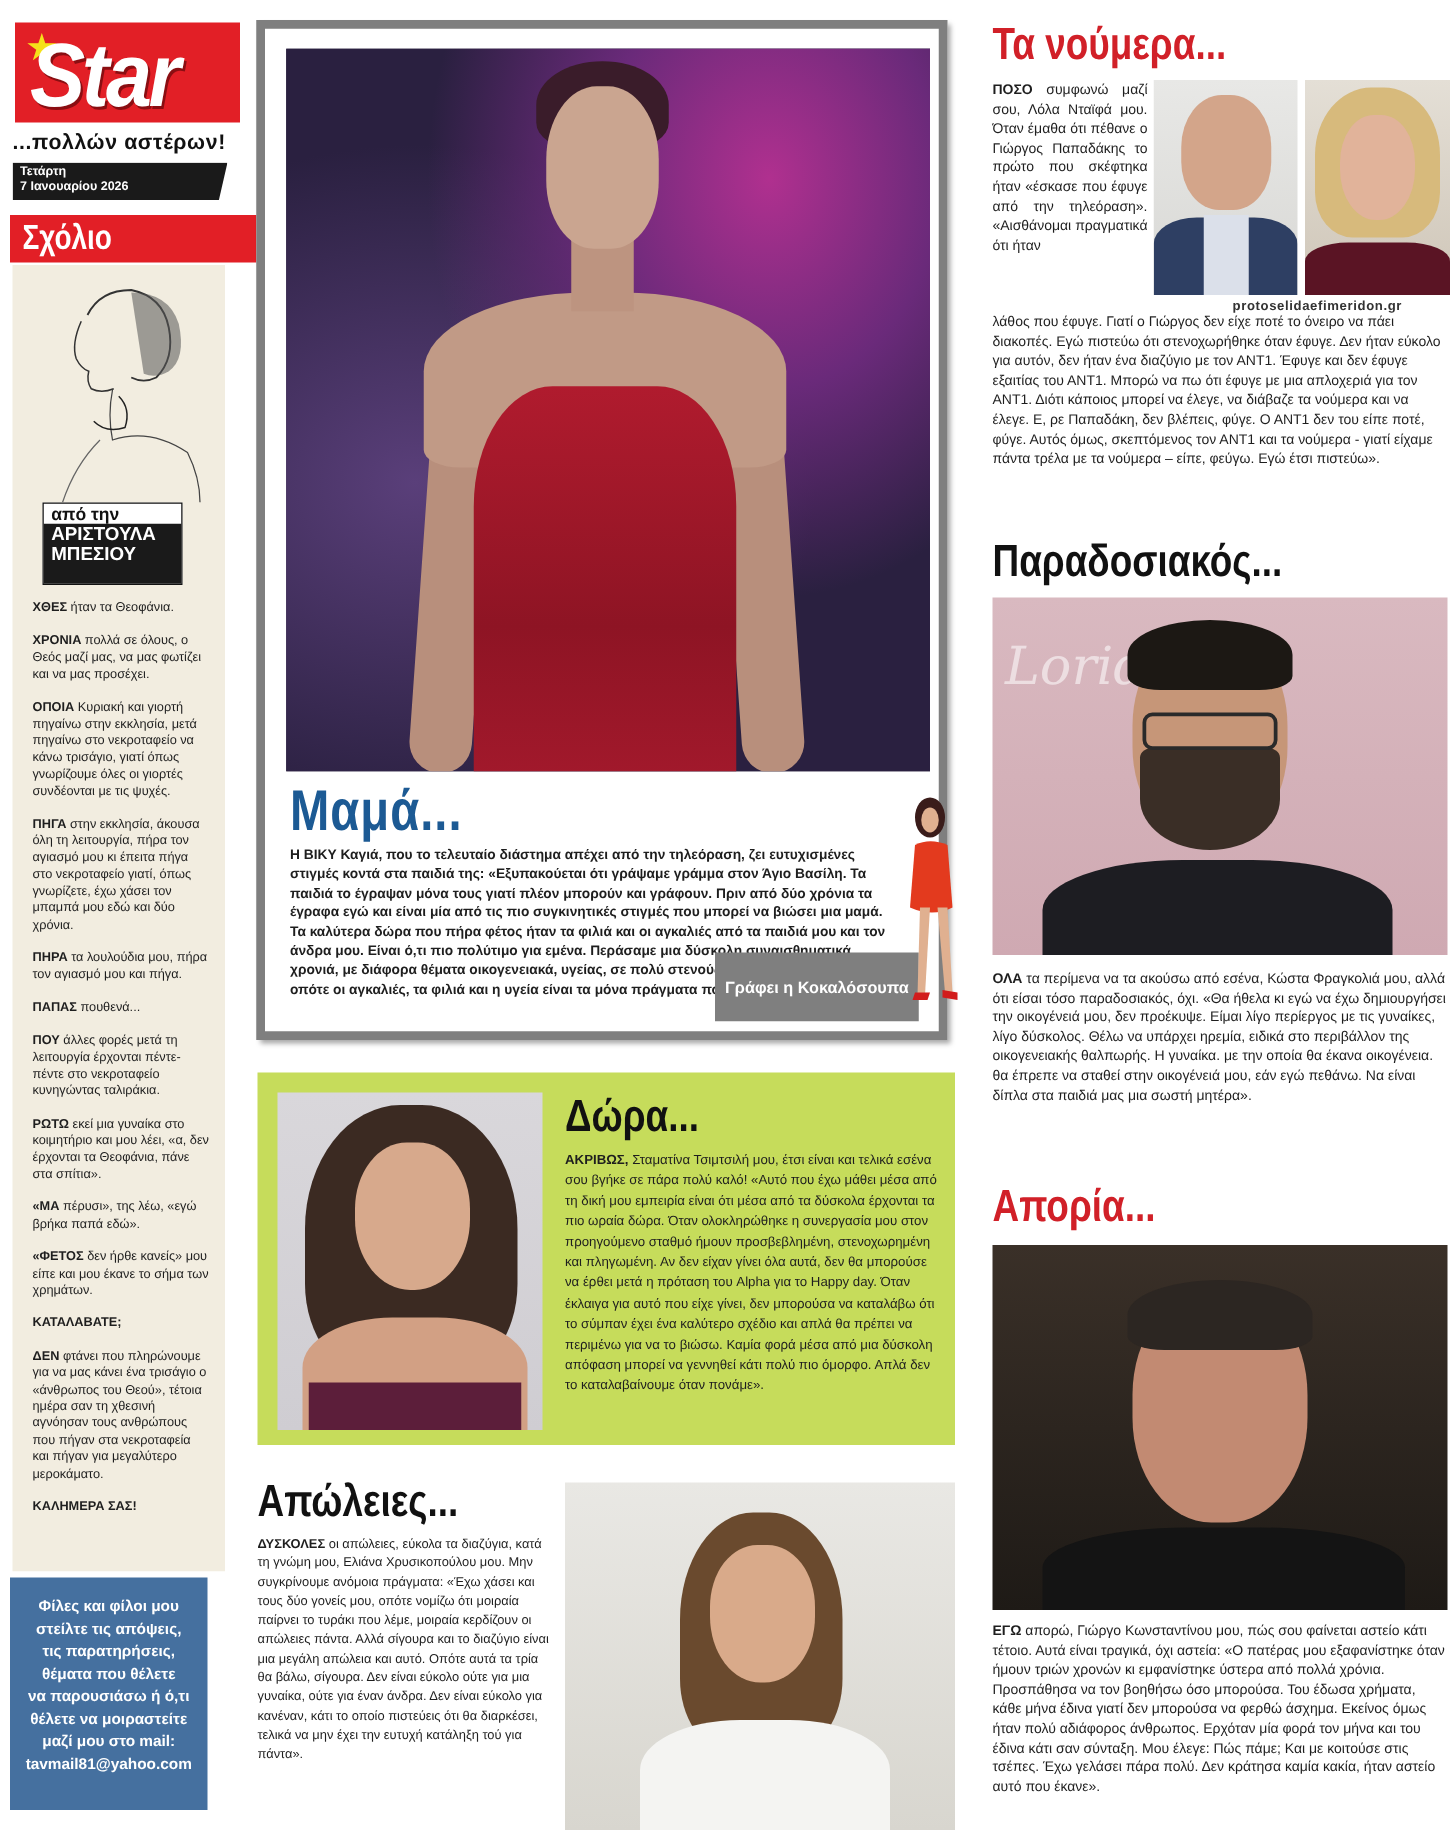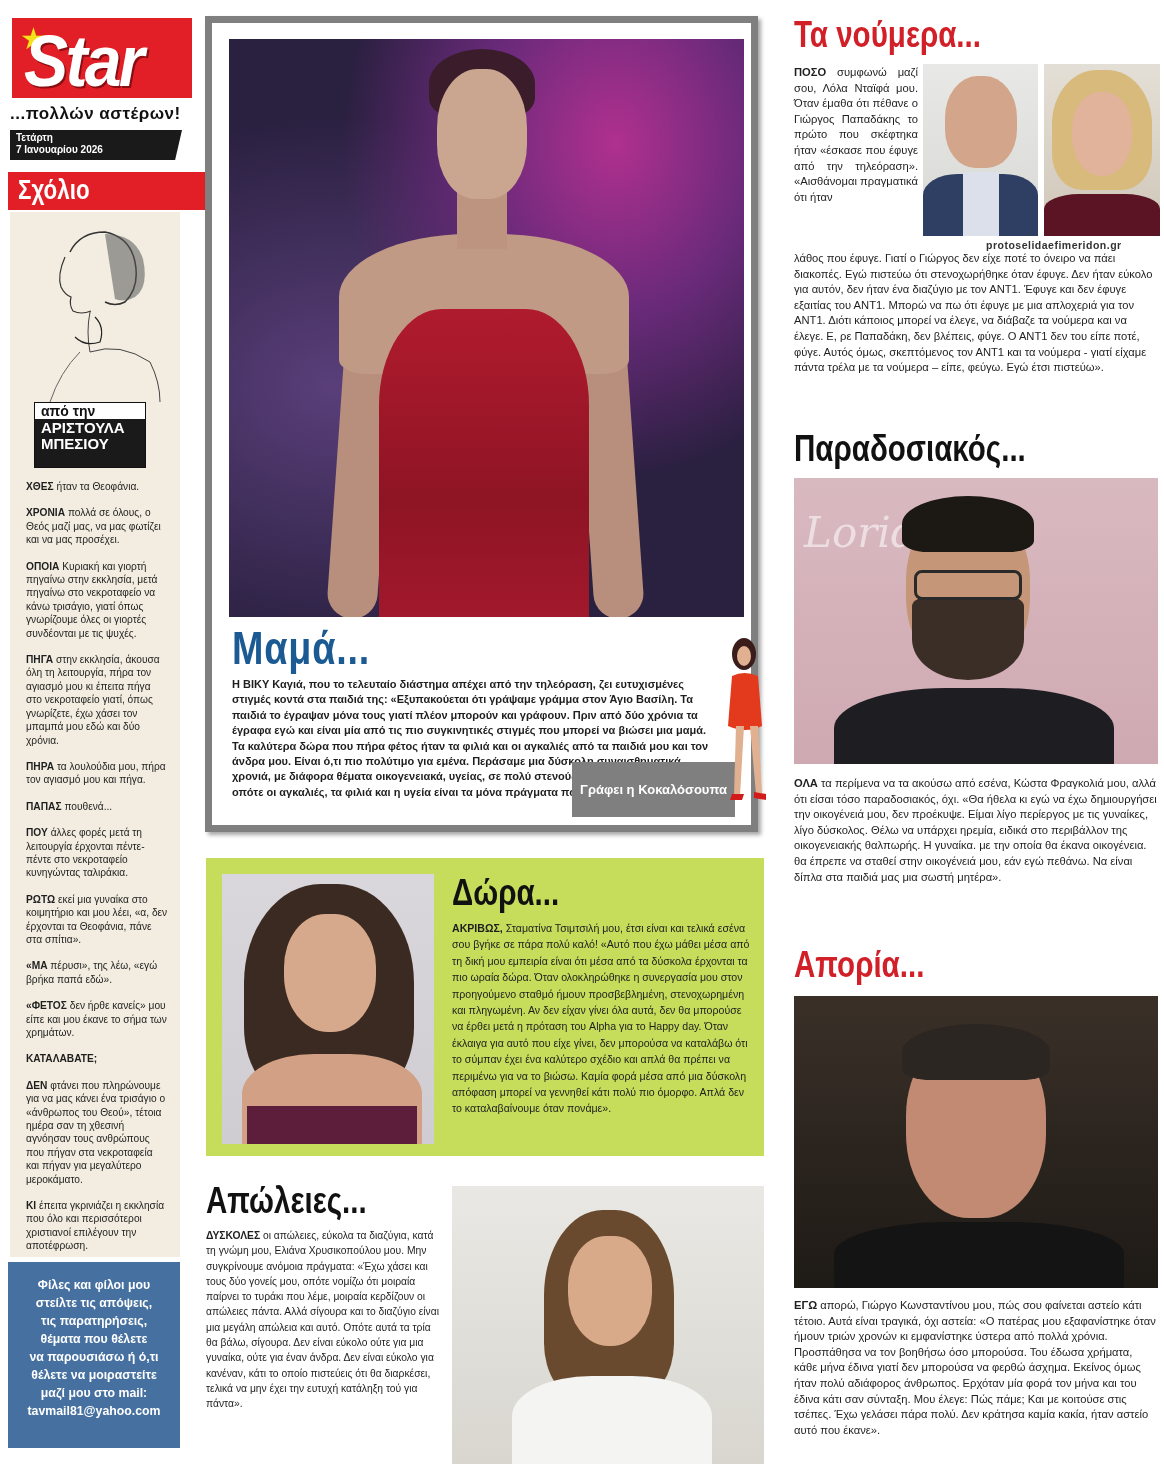--- a/index.html
+++ b/index.html
@@ -19,21 +19,21 @@
 
   .comment-col { position: absolute; left: 10px; top: 212px; width: 170px; height: 1045px; background: #f2ede0; }
   .sketch { position: absolute; left: 0; top: 0; width: 170px; height: 190px; }
   .byline { position: absolute; left: 24px; top: 190px; width: 112px; border: 1.5px solid #111; background: #fff; }
   .byline .from { font-size: 14px; font-weight: bold; color: #111; padding: 0 6px; line-height: 16px; }
   .byline .name { background: #1a1a1a; color: #fff; font-size: 15px; font-weight: bold; line-height: 16px; padding: 1px 6px 15px; }
   .comment-text { position: absolute; left: 16px; top: 268px; width: 142px; font-size: 10.2px; line-height: 13.4px; color: #1e1e1e; }
   .comment-text p { margin-bottom: 13px; }
   .comment-text b { font-weight: bold; }
 
-  .mailbox { position: absolute; left: 8px; top: 1262px; width: 172px; height: 186px; background: #45709f; color: #fff; text-align: center; padding-top: 14px; }
+  .mailbox { position: absolute; left: 8px; top: 1262px; width: 158px; height: 186px; background: #45709f; color: #fff; text-align: center; padding-top: 14px; }
   .mailbox p { font-size: 12.3px; font-weight: bold; line-height: 18px; }
 
   
   .mama-frame { position: absolute; left: 205px; top: 16px; width: 553px; height: 816px; border: 7px solid #7f7f7f; background: #fff; box-shadow: 3px 3px 4px rgba(0,0,0,0.35); }
   .mama-photo { position: absolute; left: 17px; top: 16px; width: 515px; height: 578px; overflow: hidden;
     background: radial-gradient(ellipse at 75% 18%, #b0308f 0%, #6a2a7a 25%, transparent 50%), radial-gradient(ellipse at 20% 60%, #5a3f7a 0%, #2a2040 55%), #231a36; }
   .mama-photo .woman-head { position: absolute; left: 208px; top: 30px; width: 90px; height: 130px; background: #caa590; border-radius: 45% 45% 42% 42%; }
   .mama-photo .hair { position: absolute; left: 200px; top: 10px; width: 106px; height: 70px; background: #3a1c2a; border-radius: 50% 50% 30% 30%; }
   .mama-photo .neck { position: absolute; left: 228px; top: 150px; width: 50px; height: 60px; background: #bd9480; }
   .mama-photo .shoulders { position: absolute; left: 110px; top: 195px; width: 290px; height: 140px; background: #c19a86; border-radius: 45% 45% 10% 10%; }
@@ -134,21 +134,20 @@
     <p><b>ΟΠΟΙΑ</b><span> Κυριακή και γιορτή πηγαίνω στην εκκλησία, μετά πηγαίνω στο νεκροταφείο να κάνω τρισάγιο, γιατί όπως γνωρίζουμε όλες οι γιορτές συνδέονται με τις ψυχές.</span></p>
     <p><b>ΠΗΓΑ</b><span> στην εκκλησία, άκουσα όλη τη λειτουργία, πήρα τον αγιασμό μου κι έπειτα πήγα στο νεκροταφείο γιατί, όπως γνωρίζετε, έχω χάσει τον μπαμπά μου εδώ και δύο χρόνια.</span></p>
     <p><b>ΠΗΡΑ</b><span> τα λουλούδια μου, πήρα τον αγιασμό μου και πήγα.</span></p>
     <p><b>ΠΑΠΑΣ</b><span> πουθενά...</span></p>
     <p><b>ΠΟΥ</b><span> άλλες φορές μετά τη λειτουργία έρχονται πέντε-πέντε στο νεκροταφείο κυνηγώντας ταλιράκια.</span></p>
     <p><b>ΡΩΤΩ</b><span> εκεί μια γυναίκα στο κοιμητήριο και μου λέει, «α, δεν έρχονται τα Θεοφάνια, πάνε στα σπίτια».</span></p>
     <p><b>«ΜΑ</b><span> πέρυσι», της λέω, «εγώ βρήκα παπά εδώ».</span></p>
     <p><b>«ΦΕΤΟΣ</b><span> δεν ήρθε κανείς» μου είπε και μου έκανε το σήμα των χρημάτων.</span></p>
     <p><b>ΚΑΤΑΛΑΒΑΤΕ;</b><span></span></p>
     <p><b>ΔΕΝ</b><span> φτάνει που πληρώνουμε για να μας κάνει ένα τρισάγιο ο «άνθρωπος του Θεού», τέτοια ημέρα σαν τη χθεσινή αγνόησαν τους ανθρώπους που πήγαν στα νεκροταφεία και πήγαν για μεγαλύτερο μεροκάματο.</span></p>
-    <p><b>ΚΙ</b><span> έπειτα γκρινιάζει η εκκλησία που όλο και περισσότεροι χριστιανοί επιλέγουν την αποτέφρωση.</span></p>
     <p><b>ΚΑΛΗΜΕΡΑ ΣΑΣ!</b><span></span></p>
   </div>
 </div>
 
 <div class="mailbox">
   <p>Φίλες και φίλοι μου</p>
   <p>στείλτε τις απόψεις,</p>
   <p>τις παρατηρήσεις,</p>
   <p>θέματα που θέλετε</p>
   <p>να παρουσιάσω ή ό,τι</p>

